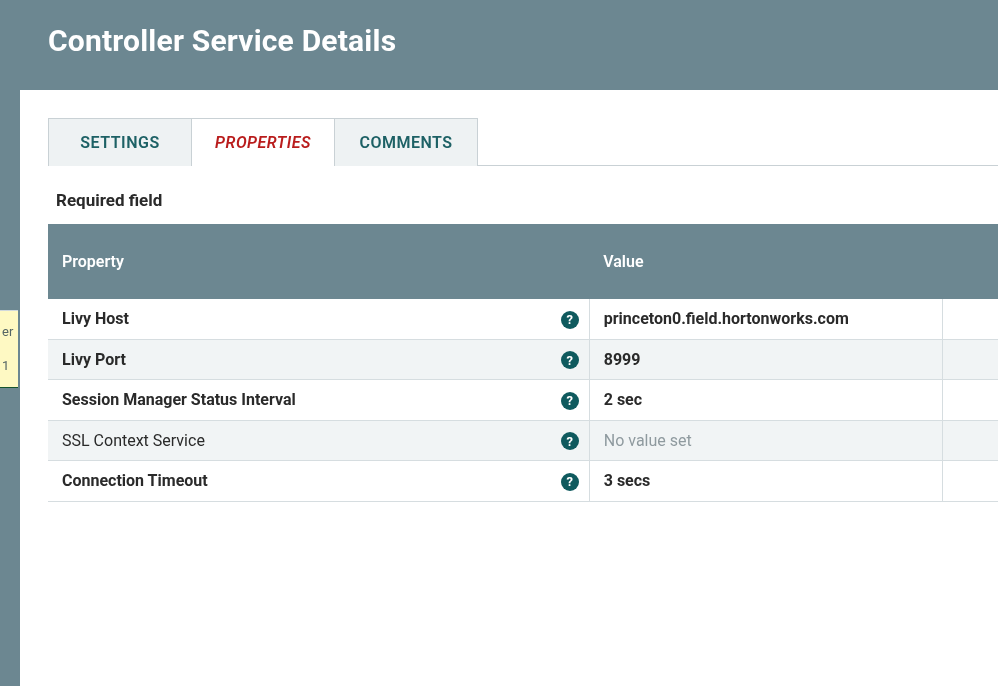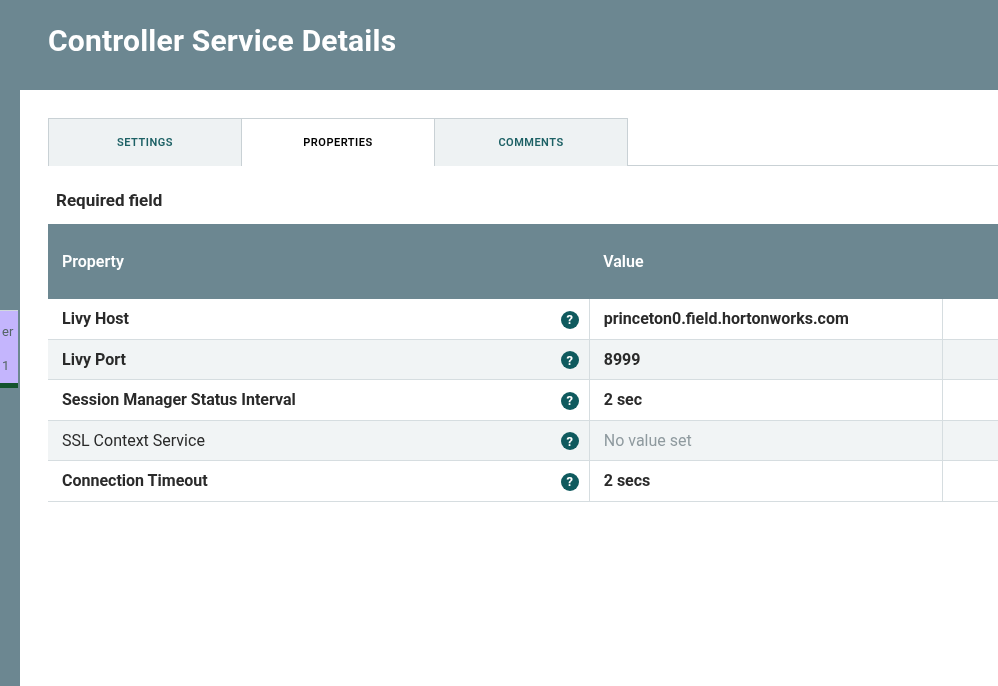--- a/index.html
+++ b/index.html
@@ -14,23 +14,23 @@
       height: 686px;
       overflow: hidden;
       position: relative;
     }
     .back-panel {
       position: absolute;
       left: 0;
       top: 310px;
       width: 18px;
       height: 78px;
-      background: #c4b5fd;
+      background: #fef9c3;
       border-top: 1px solid #d0d8dc;
-      border-bottom: 5px solid #14532d;
+      border-bottom: 1px solid #14532d;
       color: #566;
       font-size: 13px;
       padding: 4px 2px;
       line-height: 34px;
     }
     .dialog-header {
       position: absolute;
       left: 20px;
       top: 0;
       right: 0;
@@ -56,40 +56,41 @@
       background: #ffffff;
       padding: 28px 0 0 28px;
     }
     .tabs {
       display: flex;
       border-bottom: 1px solid #c9d1d5;
       height: 48px;
       margin-bottom: 24px;
     }
     .tab {
-      width: 194px;
+      width: 144px;
       height: 48px;
       display: flex;
       align-items: center;
       justify-content: center;
-      font-size: 11px;
+      font-size: 16px;
       font-weight: 600;
       letter-spacing: 0.5px;
       color: #1d6165;
       background: #eef2f3;
       border: 1px solid #c9d1d5;
       border-bottom: none;
       margin-right: -1px;
       cursor: pointer;
       position: relative;
     }
     .tab.active {
       background: #ffffff;
-      color: #000000;
+      color: #b91c1c;
       z-index: 2;
+      font-style: italic;
     }
     .tab.active::after {
       content: "";
       position: absolute;
       left: 0;
       right: 0;
       bottom: -1px;
       height: 2px;
       background: #ffffff;
     }
@@ -211,19 +212,19 @@
       </tr>
       <tr>
         <td class="prop-name">SSL Context Service</td>
         <td class="help-cell"><span class="help-icon">?</span></td>
         <td class="val-cell empty">No value set</td>
         <td class="act-cell"></td>
       </tr>
       <tr>
         <td class="prop-name req">Connection Timeout</td>
         <td class="help-cell"><span class="help-icon">?</span></td>
-        <td class="val-cell filled">2 secs</td>
+        <td class="val-cell filled">3 secs</td>
         <td class="act-cell"></td>
       </tr>
     </tbody>
   </table>
 
 </div>
 
 </body></html>

